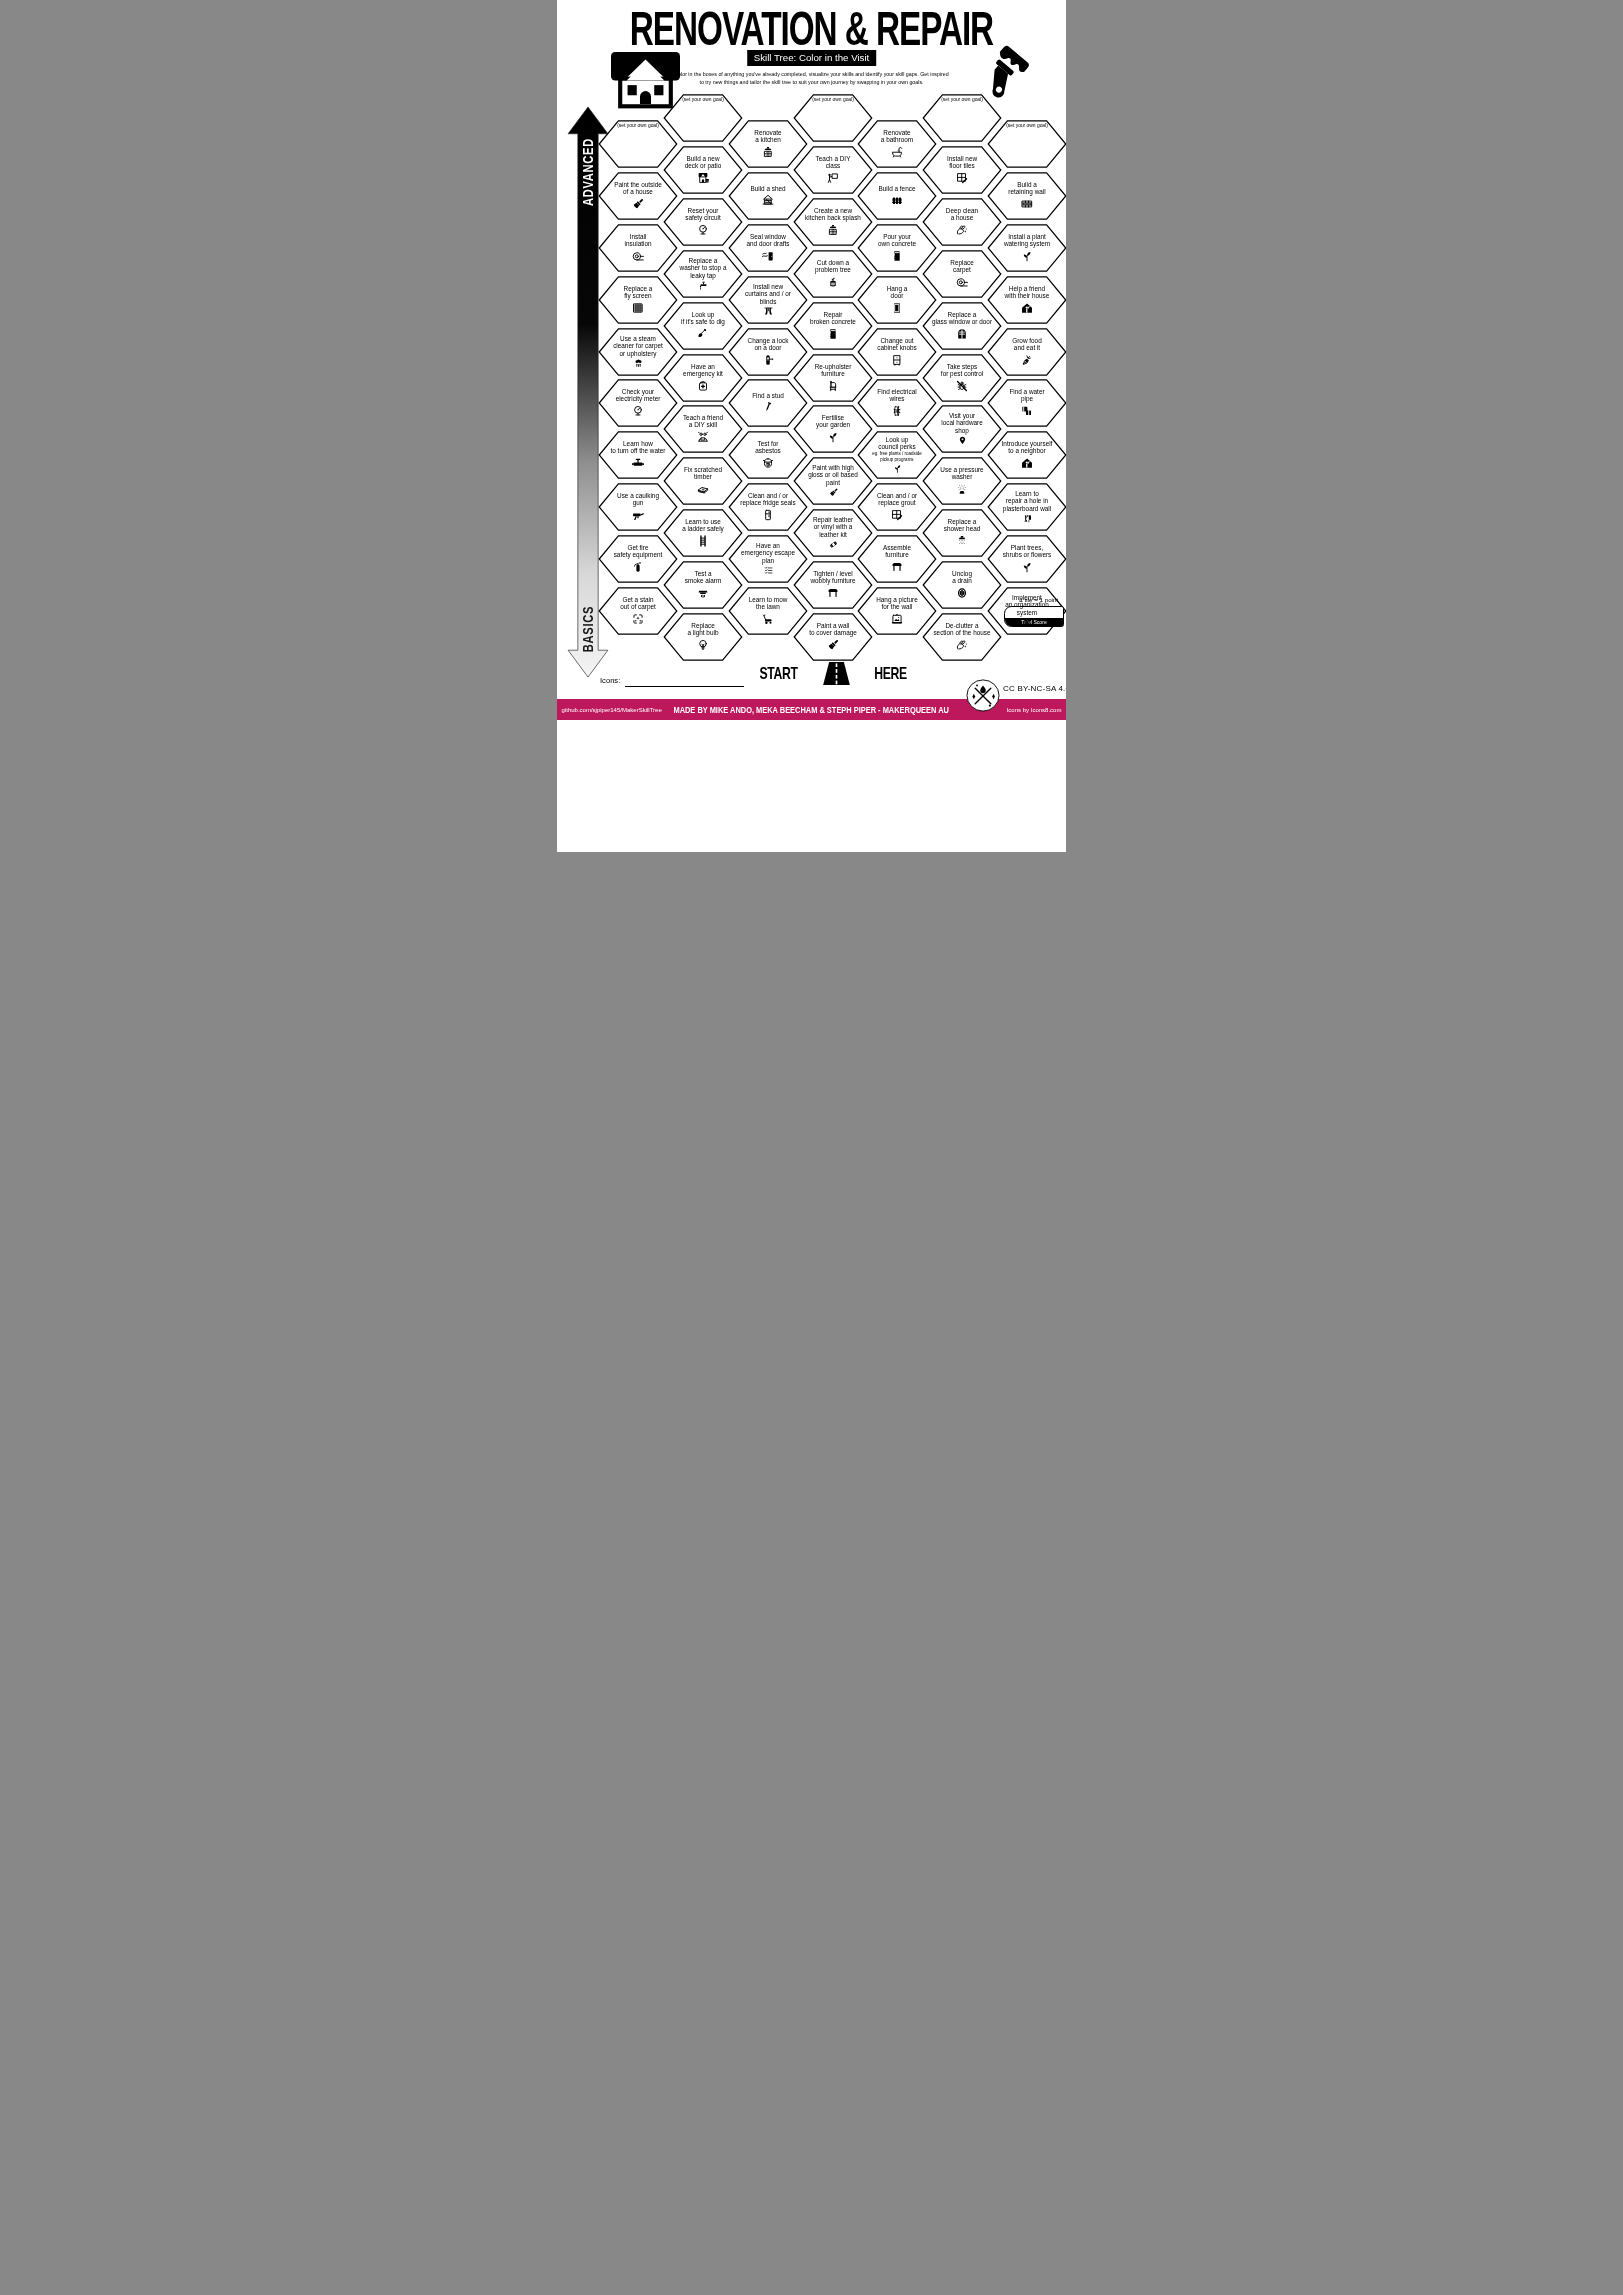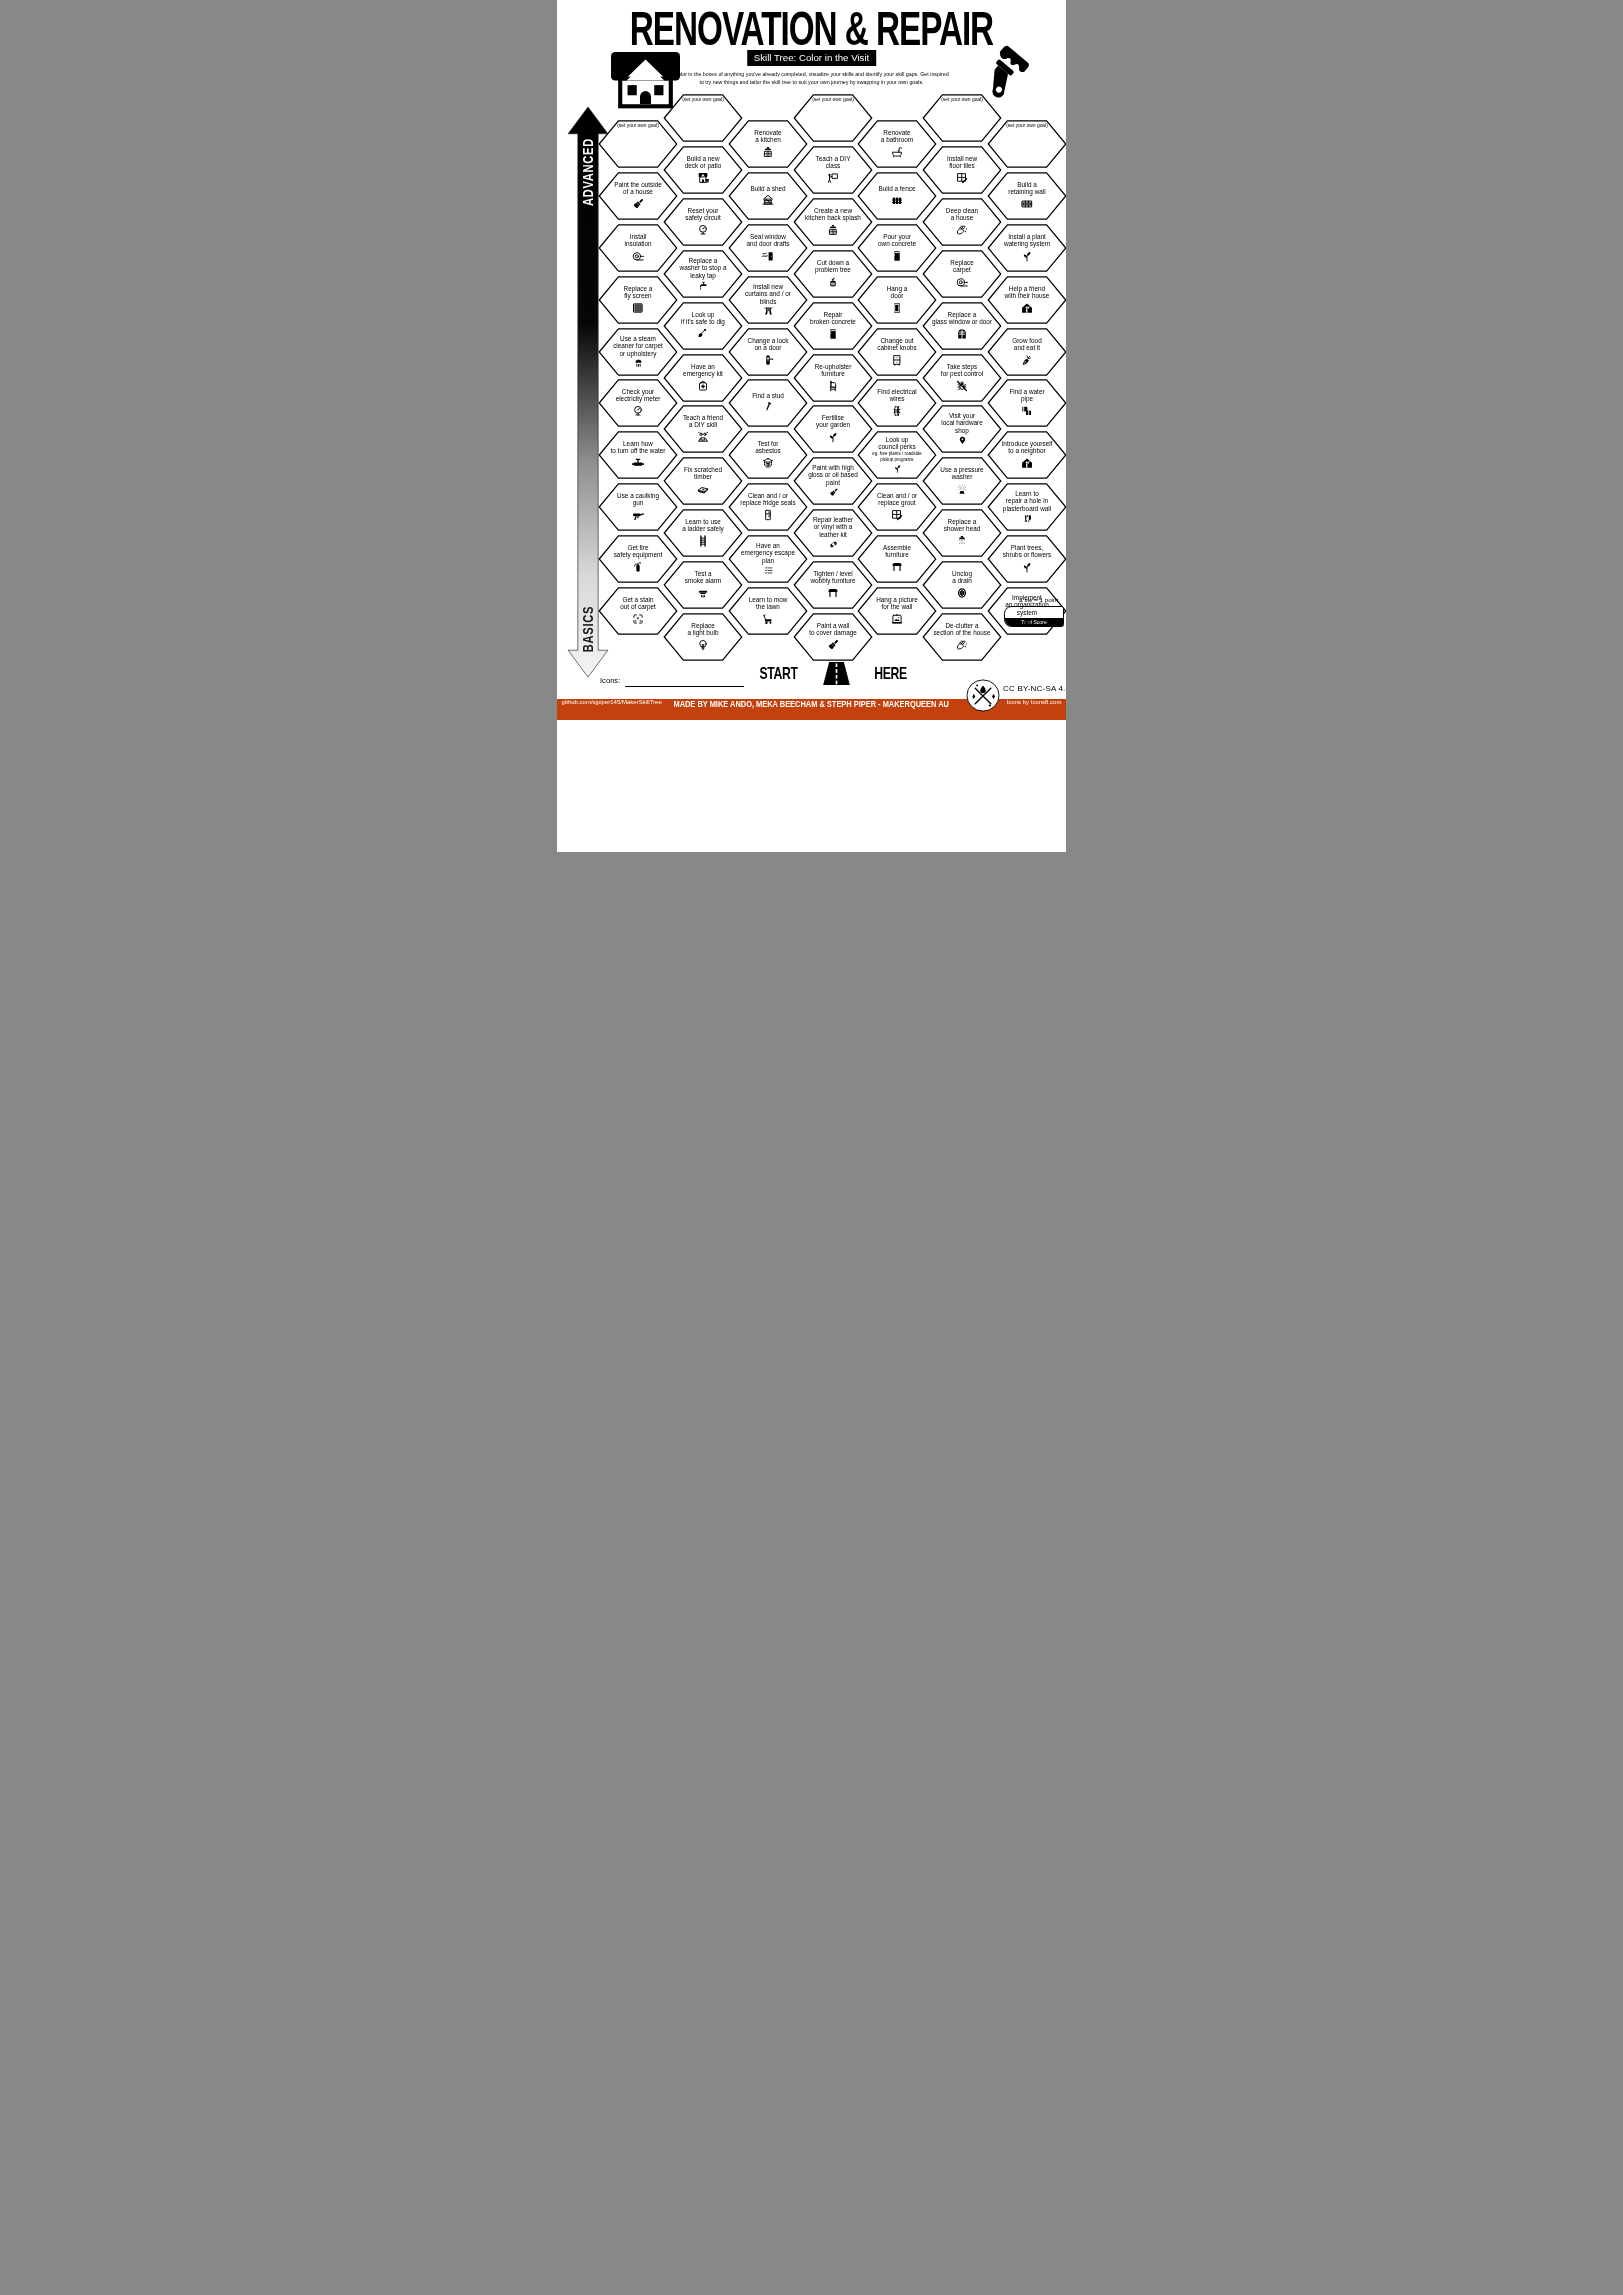--- a/index.html
+++ b/index.html
@@ -39,22 +39,22 @@
   .start .word{font-size:17px;font-weight:bold;letter-spacing:-0.5px;transform:scaleX(.72);display:inline-block;line-height:1}
   .nameRow{position:absolute;left:43px;top:676px;font-size:7.6px}
   .nline{position:absolute;left:68px;top:686px;width:119px;border-bottom:1.2px solid #000}
   .tp{position:absolute;right:7.9px;top:596px;font-size:6.2px}
   .score{position:absolute;left:447px;top:606px;width:60px;height:21px;border:1.2px solid #000;
          border-radius:7.4px 2.3px 2.3px 7.4px;box-sizing:border-box;overflow:hidden;background:#fff}
   .scorebar{position:absolute;left:0;right:0;bottom:0;height:7.9px;background:#000;color:#fff;font-size:5.1px;
             display:flex;align-items:center;justify-content:center}
   .lic{position:absolute;left:446px;top:684px;font-size:8px;letter-spacing:0.2px;white-space:nowrap}
   .badge{position:absolute;left:409px;top:679px;z-index:3}
-  .footer{position:absolute;left:0;right:0;top:699px;height:21px;background:#c2410c;color:#fff;
-          display:flex;justify-content:center}
+  .footer{position:absolute;left:0;right:0;top:699px;height:21px;background:#be185d;color:#fff;
+          display:flex;align-items:center;justify-content:center}
   .git{position:absolute;left:4.6px;font-size:6px}
   .cred{font-size:9.3px;font-weight:bold;transform:scaleX(.8);letter-spacing:0;white-space:nowrap}
   .ic8{position:absolute;right:4.6px;font-size:6px}
 </style>
 </head>
 <body>
 
 <div class="page">
 
   <svg class="houseicon" width="69" height="58" viewBox="0 0 150 126">

